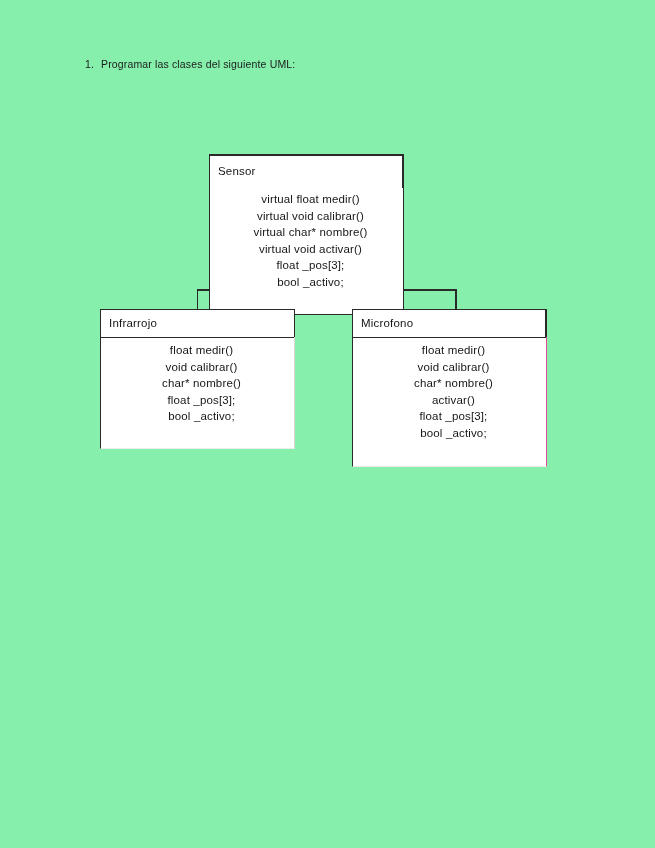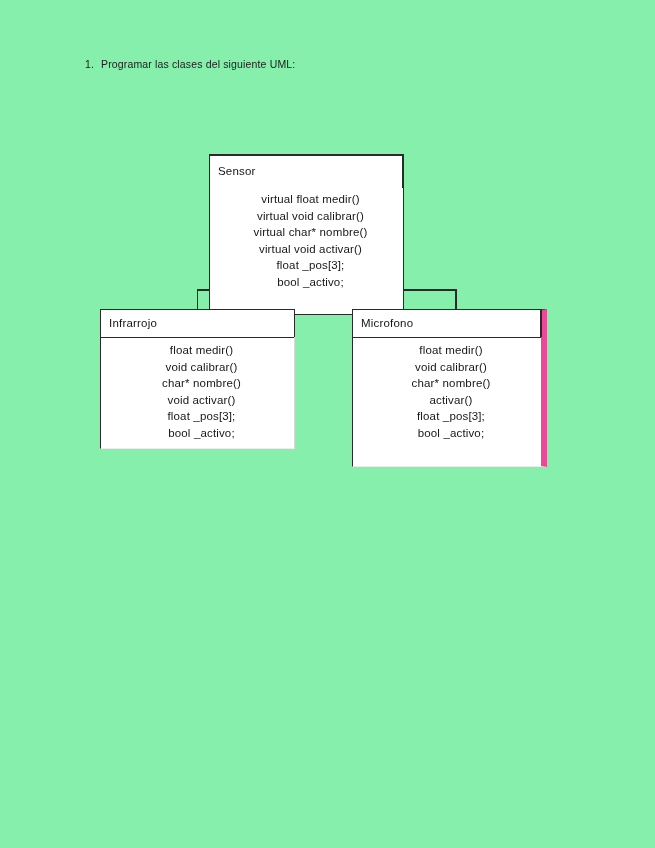--- a/index.html
+++ b/index.html
@@ -139,21 +139,21 @@
     left: 100px;
     top: 309px;
     width: 195px;
     height: 140px;
   }
   #microfono-box {
     left: 352px;
     top: 309px;
     width: 195px;
     height: 158px;
-    border-right: 6px solid #ec4899;
+    border-right: 1px solid #ec4899;
   }
   #microfono-box .title-right-edge {
     width: 2px;
     right: -1px;
   }
 
   
   .conn {
     position: absolute;
     background: #2a2a2a;
@@ -216,21 +216,20 @@
     </div>
 
     <div class="uml-box child-box" id="infrarrojo-box">
       <div class="title-rule"></div>
       <div class="title-right-edge"></div>
       <div class="box-title">Infrarrojo</div>
       <div class="box-body">
         <div class="member">float medir()</div>
         <div class="member">void calibrar()</div>
         <div class="member">char* nombre()</div>
-        <div class="member">void activar()</div>
         <div class="member">float _pos[3];</div>
         <div class="member">bool _activo;</div>
       </div>
     </div>
 
     <div class="uml-box child-box" id="microfono-box">
       <div class="title-rule"></div>
       <div class="title-right-edge"></div>
       <div class="box-title">Microfono</div>
       <div class="box-body">

